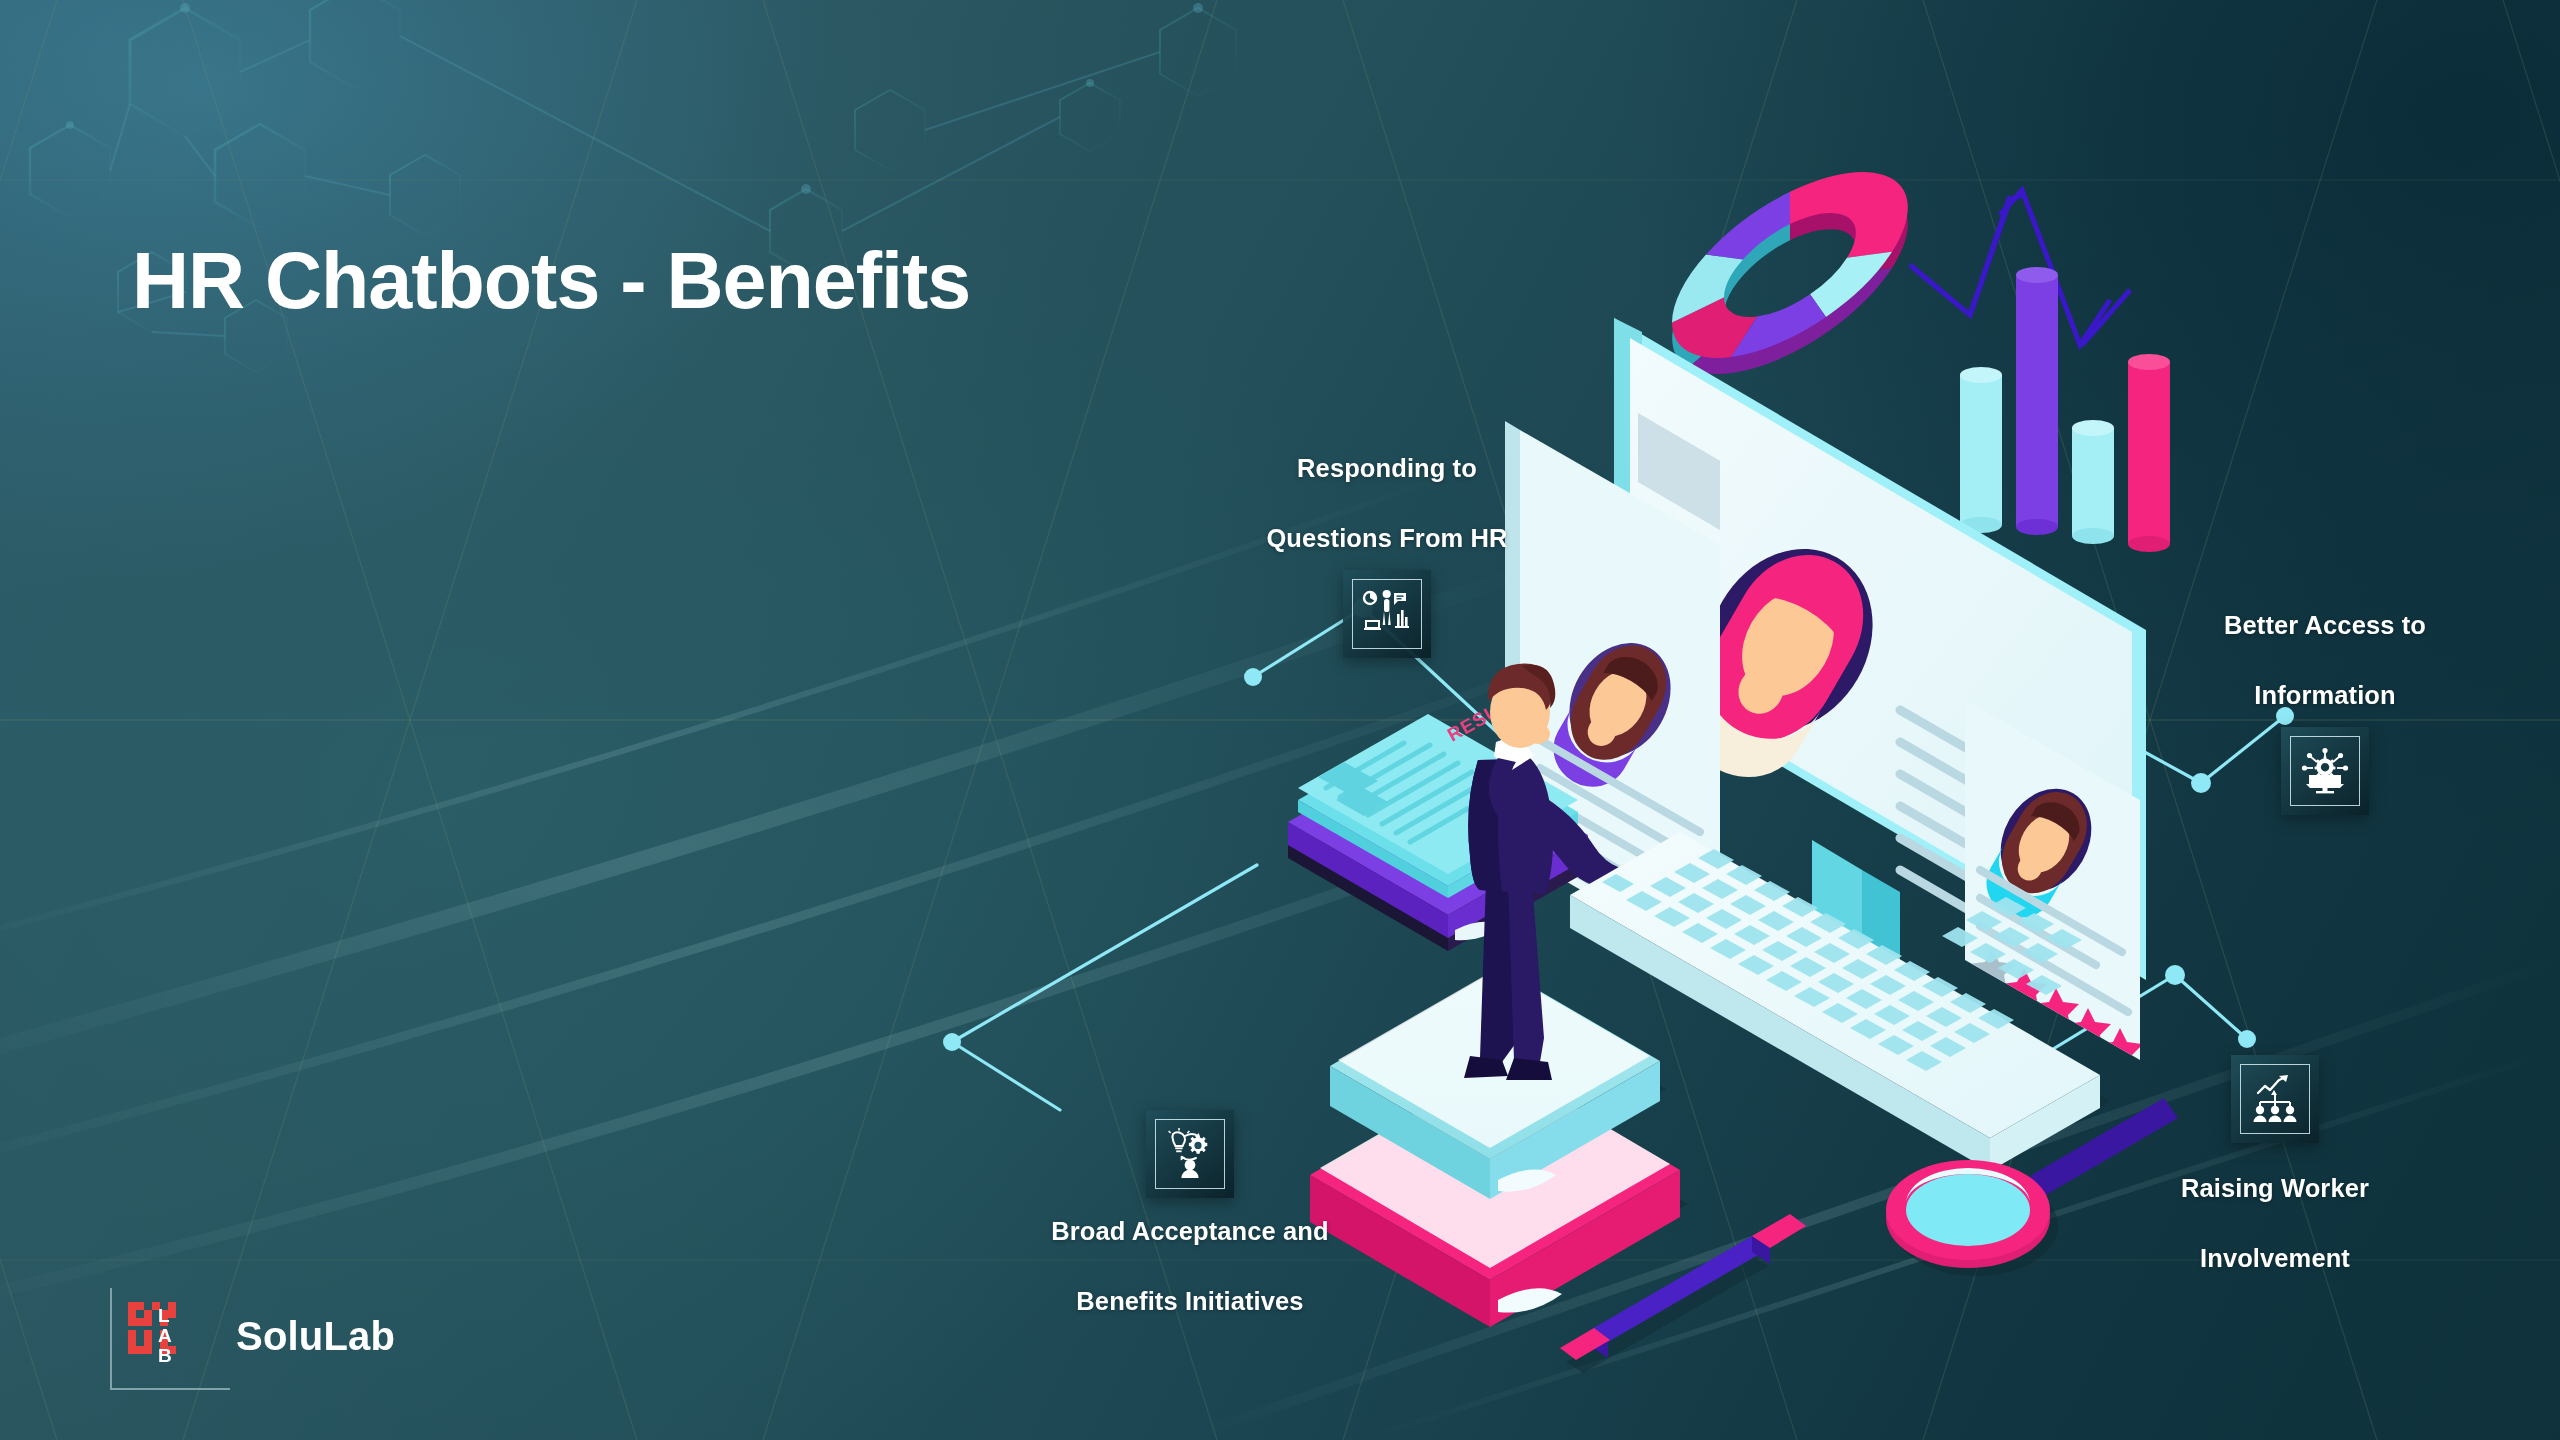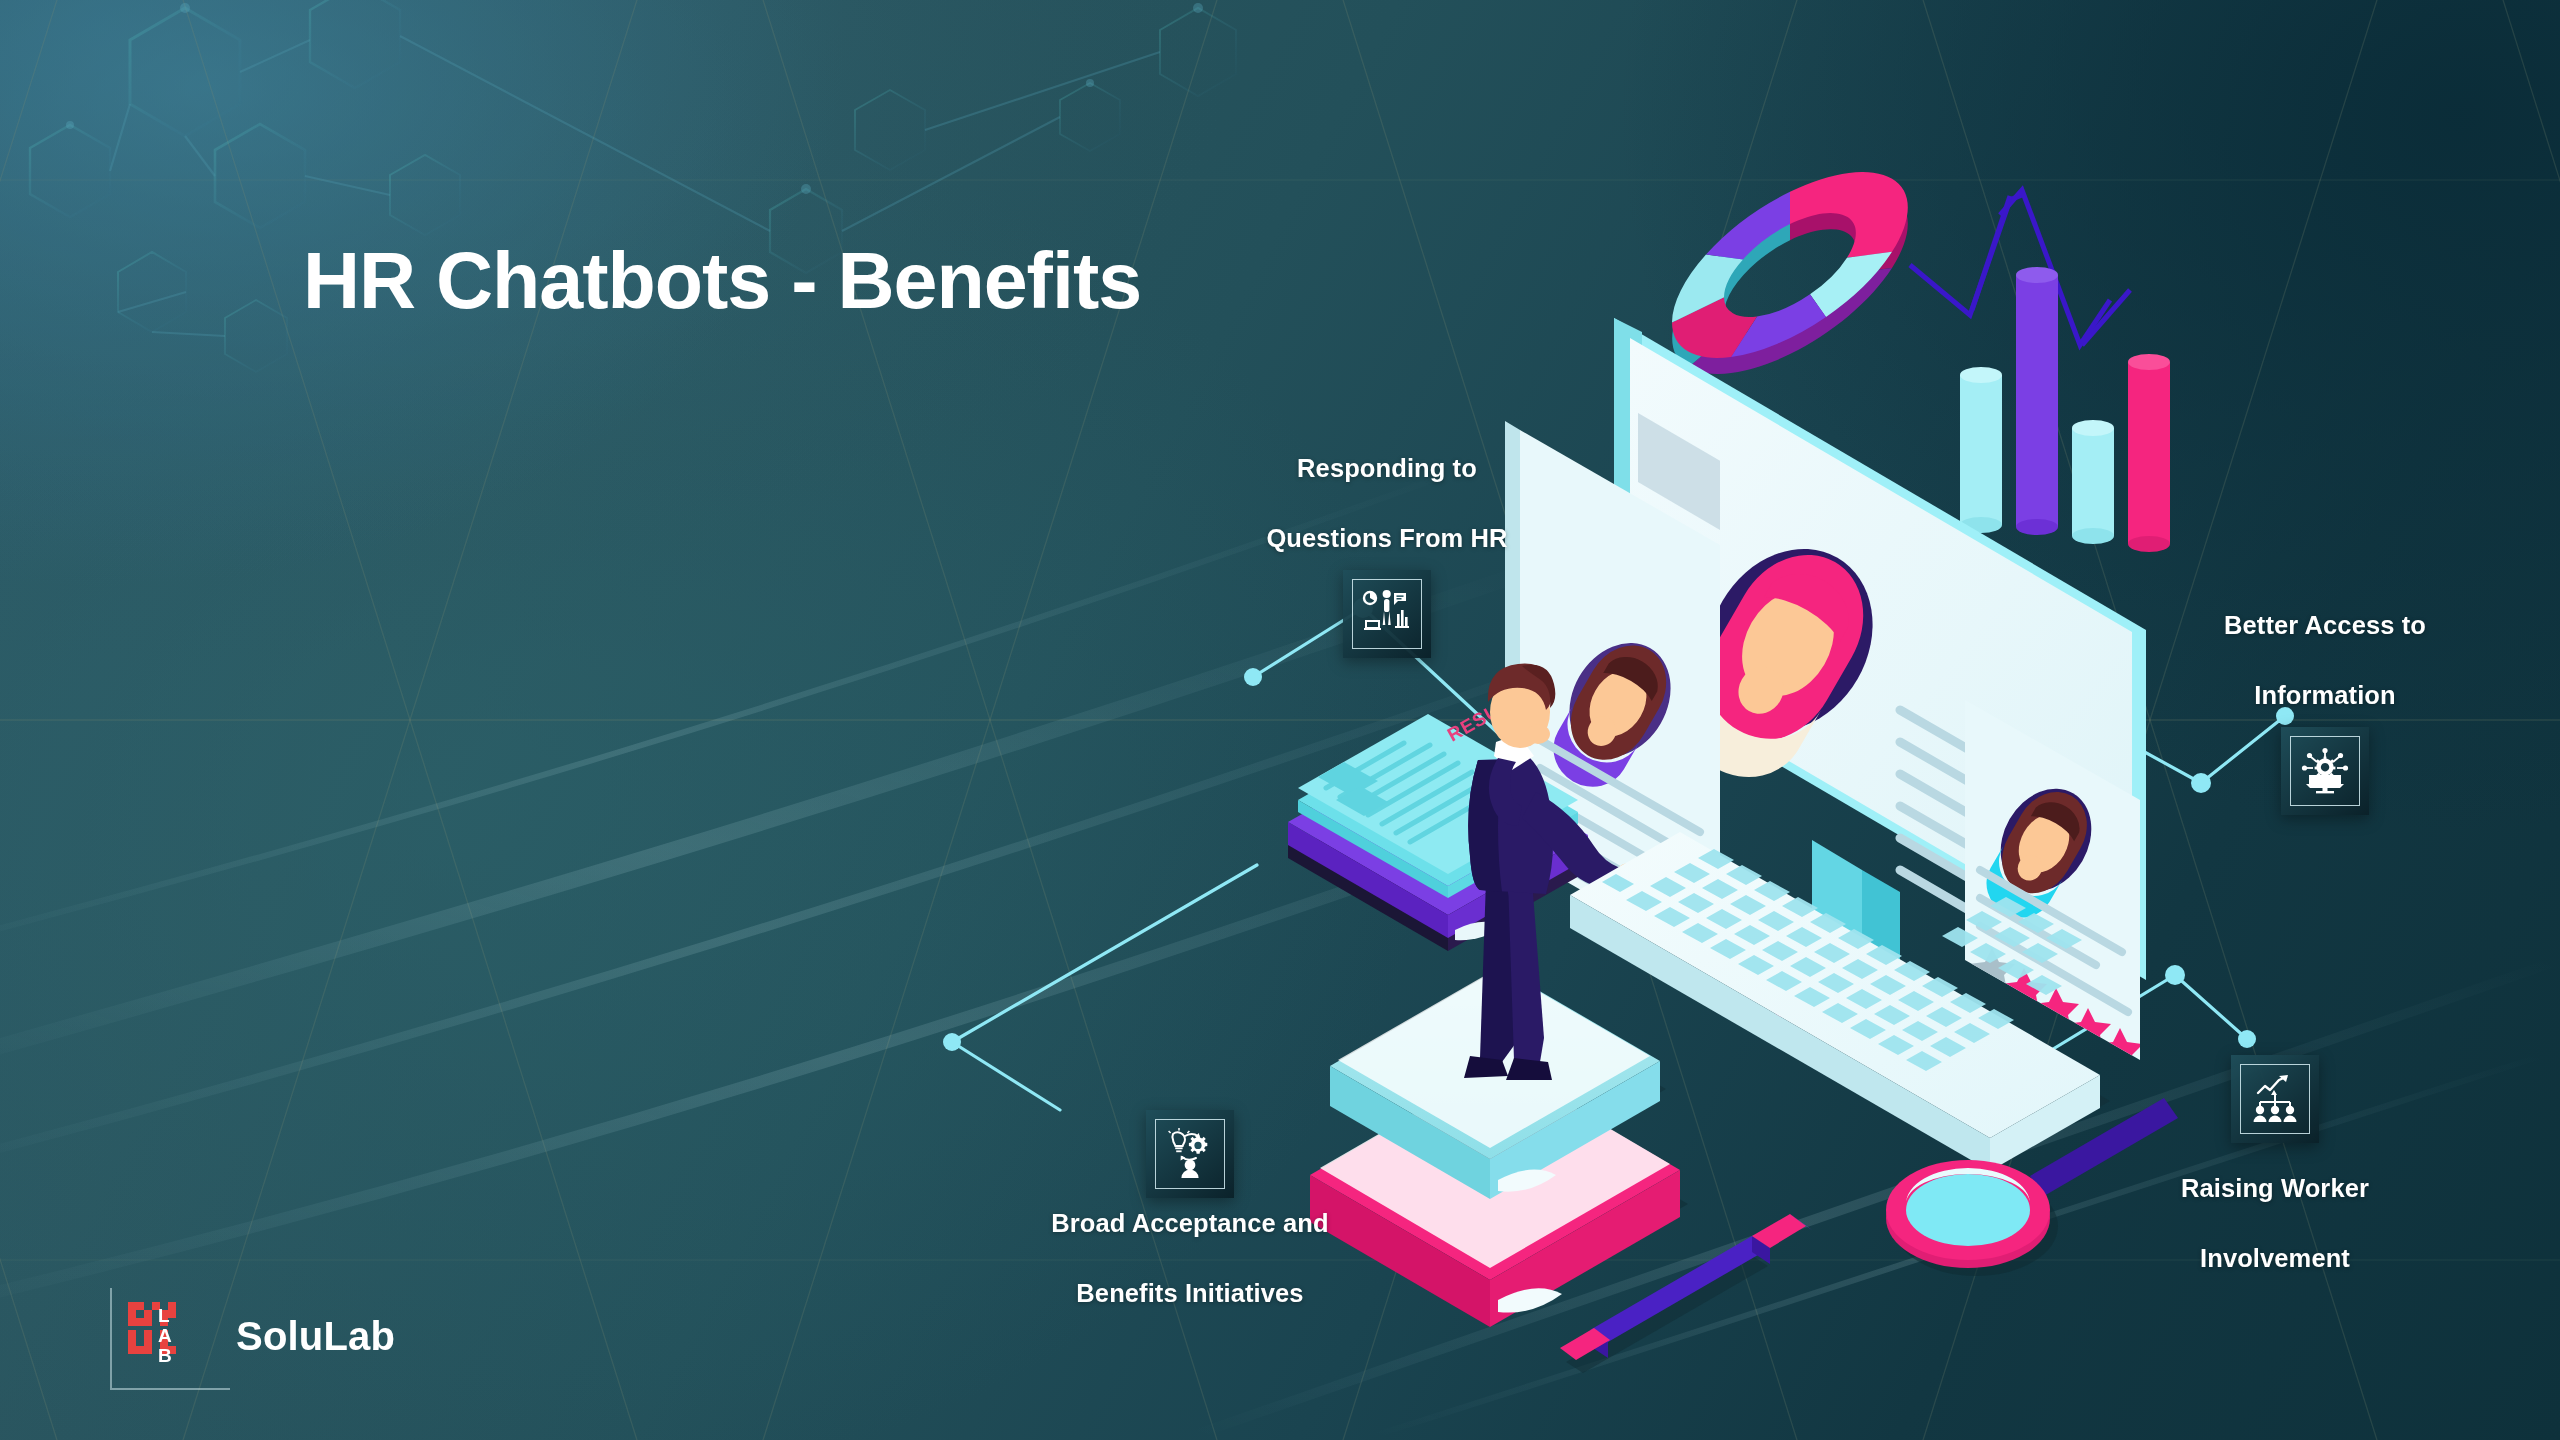--- a/index.html
+++ b/index.html
@@ -11,21 +11,21 @@
       radial-gradient(1500px 1100px at 18% 55%, rgba(44,100,108,.55) 0%, rgba(30,78,86,0) 65%),
       radial-gradient(1400px 1200px at 96% 8%, rgba(10,44,56,.95) 0%, rgba(14,48,58,0) 60%),
       linear-gradient(118deg,#2d5b68 0%,#2a5660 22%,#23505a 42%,#1a4450 62%,#123742 80%,#0e313b 100%);
   }
   .bgsvg{position:absolute;inset:0;width:2560px;height:1440px;pointer-events:none;}
 
   
   #headline{position:absolute;left:132px;top:200px;width:1180px;z-index:30;}
   #headline .ln{
     color:#ffffff;font-weight:700;font-size:79px;line-height:162px;
-    letter-spacing:-1px;white-space:nowrap;text-align:center;
+    letter-spacing:-1px;white-space:nowrap;
   }
 
   
   .callout{position:absolute;z-index:40;text-align:center;}
   .callout .ctext{
     color:#ffffff;font-weight:700;font-size:25.5px;line-height:1.35;
     letter-spacing:.1px;text-shadow:0 1px 4px rgba(0,0,0,.35);margin-top:36px;
   }
   .iconbox{
     width:88px;height:88px;position:relative;margin:0 auto;
@@ -637,21 +637,21 @@
         <g fill="none" stroke="#fff" stroke-width="2" stroke-linecap="round">
           <path d="M22 9 q7 -4 13 0"></path>
             <path d="M33 31 q-8 4 -14 -1"></path>
         </g>
         <path d="M36 6 l-4 3.6 l4.6 2.2 z"></path>
         <path d="M17.6 33.6 l4.8 -2.8 l-4.6 -2.4 z"></path>
         <circle cx="27" cy="38" r="5.4"></circle>
         <path d="M18.4 51 a8.6 8.6 0 0 1 17.2 0 z"></path>
       </svg>
     </div>
-    <div class="ctext" style="margin-top:8px;">Broad Acceptance and</div>
+    <div class="ctext" style="margin-top:16px;">Broad Acceptance and</div>
     <div class="ctext">Benefits Initiatives</div>
   </div>
 
   <div id="logo">
     <div class="bracket"></div>
     <div class="mark">
       <svg viewBox="0 0 60 56" width="60" height="56" fill="#e8423f" shape-rendering="crispEdges">
         <rect x="2" y="2" width="8" height="8"></rect>
         <rect x="10" y="2" width="8" height="8"></rect>
         <rect x="26" y="2" width="8" height="8"></rect>

